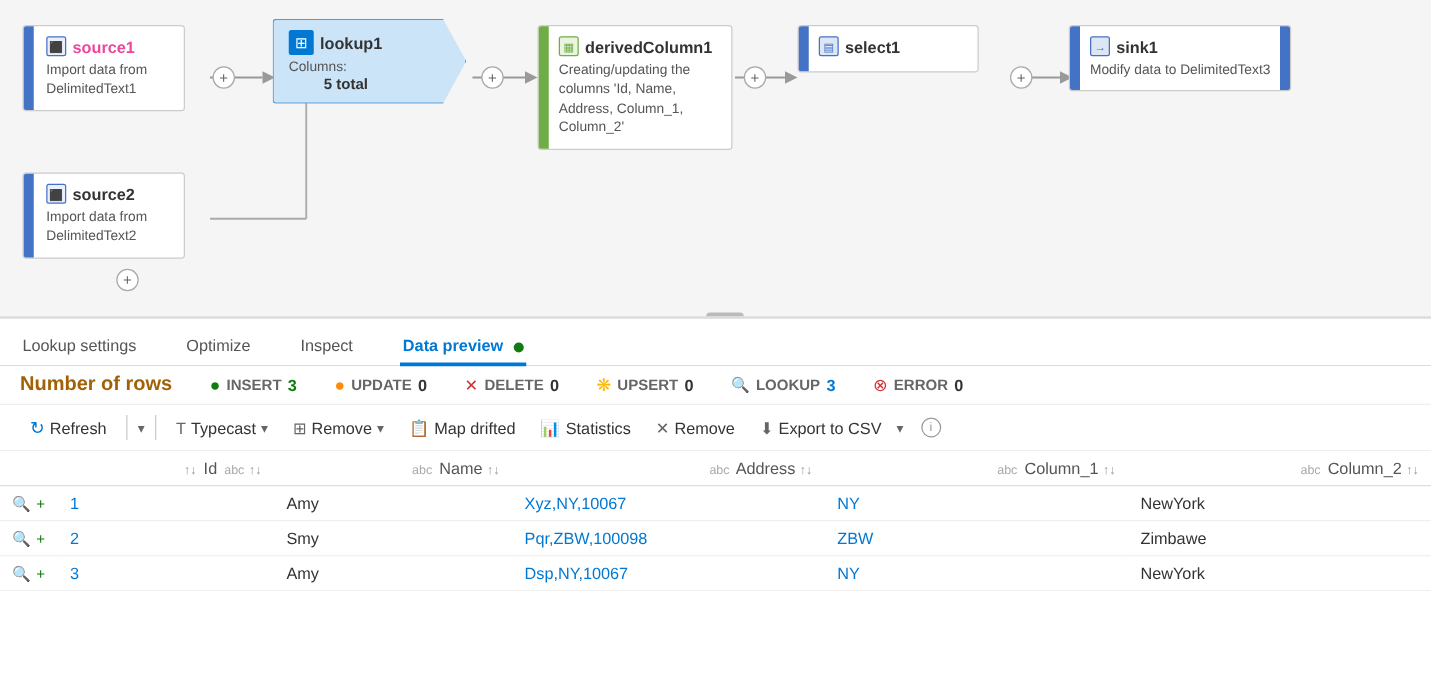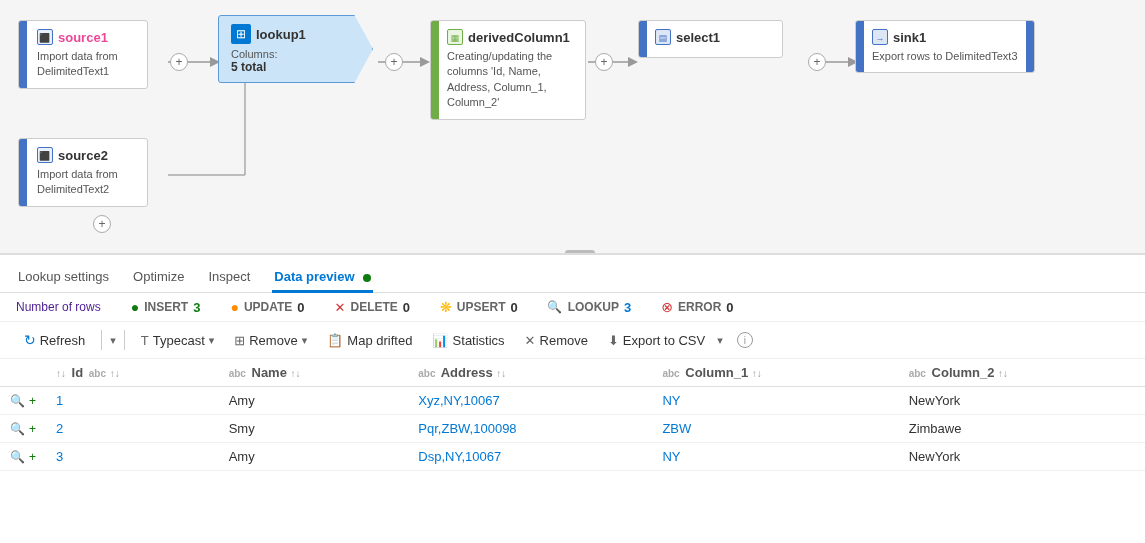--- a/index.html
+++ b/index.html
@@ -14,21 +14,21 @@
       overflow: hidden;
     }
 
     
     .tabs-area {
       display: flex;
       align-items: center;
       padding: 8px 16px 0;
       border-bottom: 1px solid #ddd;
       background: #fff;
-      gap: 20px;
+      gap: 36px;
     }
 
     .tab {
       padding: 6px 2px;
       font-size: 13px;
       color: #555;
       cursor: pointer;
       border-bottom: 3px solid transparent;
       margin-bottom: -1px;
     }
@@ -105,43 +105,43 @@
     }
 
     .stat-value {
       font-size: 13px;
       font-weight: 600;
     }
 
     .stat-dot-green { color: #107c10; font-size: 14px; }
     .stat-dot-orange { color: #ff8c00; font-size: 14px; }
 
-    .stat-rows-label { color: #4c1d95; font-size: 12px; }
+    .stat-rows-label { color: #a16207; font-size: 16px; font-weight: bold; }
 
     
     .data-table-area {
       overflow-x: auto;
       background: #fff;
     }
 
     table {
       width: 100%;
       border-collapse: collapse;
       font-size: 13px;
     }
 
     thead tr {
       background: #fff;
       border-bottom: 1px solid #ddd;
     }
 
     thead th {
       padding: 6px 10px;
-      text-align: left;
-      font-weight: 700;
+      text-align: right;
+      font-weight: 400;
       color: #555;
       white-space: nowrap;
     }
 
     tbody tr {
       border-bottom: 1px solid #f0f0f0;
     }
 
     tbody td {
       padding: 6px 10px;
@@ -220,21 +220,21 @@
   </div>
 
   <div style="position:absolute;top:53px;left:170px;width:18px;height:18px;border:1px solid #aaa;border-radius:50%;background:#fff;display:flex;align-items:center;justify-content:center;font-size:12px;color:#666;cursor:pointer;z-index:10;">+</div>
 
   <div style="position:absolute;top:15px;left:218px;background:#cce4f7;border:1.5px solid #5b9bd5;min-width:155px;padding:8px 35px 8px 12px;border-radius:3px;clip-path:polygon(0 0, 88% 0, 100% 50%, 88% 100%, 0 100%);">
     <div style="display:flex;align-items:center;margin-bottom:4px;">
       <span style="display:inline-block;width:20px;height:20px;background:#0078d4;border-radius:2px;margin-right:5px;text-align:center;line-height:20px;color:#fff;font-size:12px;">⊞</span>
       <span style="font-size:13px;font-weight:600;color:#333;text-align:center;">lookup1</span>
     </div>
     <div style="font-size:11px;color:#555;">Columns:</div>
-    <div style="font-size:12px;font-weight:700;color:#333;">5 total</div>
+    <div style="font-size:12px;font-weight:700;color:#333;margin-left:28px;">5 total</div>
   </div>
 
   <div style="position:absolute;top:53px;left:385px;width:18px;height:18px;border:1px solid #aaa;border-radius:50%;background:#fff;display:flex;align-items:center;justify-content:center;font-size:12px;color:#666;cursor:pointer;z-index:10;">+</div>
 
   <div style="position:absolute;top:20px;left:430px;border:1px solid #ccc;background:#fff;border-radius:3px;min-width:145px;display:flex;align-items:stretch;">
     <div style="width:8px;background:#70ad47;border-radius:2px 0 0 2px;"></div>
     <div style="padding:8px 8px;">
       <div style="display:flex;align-items:center;margin-bottom:4px;">
         <span style="display:inline-block;width:16px;height:16px;background:#e9f5e1;border:1px solid #70ad47;border-radius:2px;margin-right:5px;font-size:9px;text-align:center;line-height:16px;color:#70ad47;">▦</span>
         <span style="font-size:13px;font-weight:600;color:#333;">derivedColumn1</span>
@@ -257,21 +257,21 @@
 
   <div style="position:absolute;top:53px;left:808px;width:18px;height:18px;border:1px solid #aaa;border-radius:50%;background:#fff;display:flex;align-items:center;justify-content:center;font-size:12px;color:#666;cursor:pointer;z-index:10;">+</div>
 
   <div style="position:absolute;top:20px;left:855px;border:1px solid #ccc;background:#fff;border-radius:3px;min-width:145px;display:flex;align-items:stretch;">
     <div style="width:8px;background:#4472c4;border-radius:2px 0 0 2px;"></div>
     <div style="padding:8px 8px;flex:1;">
       <div style="display:flex;align-items:center;margin-bottom:4px;">
         <span style="display:inline-block;width:16px;height:16px;background:#dce6f5;border:1px solid #4472c4;border-radius:2px;margin-right:5px;font-size:9px;text-align:center;line-height:16px;color:#4472c4;">→</span>
         <span style="font-size:13px;font-weight:600;color:#333;">sink1</span>
       </div>
-      <div style="font-size:11px;color:#555;line-height:1.4;">Export rows to DelimitedText3</div>
+      <div style="font-size:11px;color:#555;line-height:1.4;">Modify data to DelimitedText3</div>
     </div>
     <div style="width:8px;background:#4472c4;border-radius:0 2px 2px 0;"></div>
   </div>
 
   <div style="position:absolute;top:138px;left:18px;display:flex;align-items:stretch;border:1px solid #ccc;background:#fff;border-radius:3px;min-width:130px;">
     <div style="width:8px;background:#4472c4;border-radius:2px 0 0 2px;"></div>
     <div style="padding:8px 10px;">
       <div style="display:flex;align-items:center;margin-bottom:4px;">
         <span style="display:inline-block;width:16px;height:16px;background:#e8f0fe;border:1px solid #4472c4;border-radius:2px;margin-right:5px;font-size:9px;text-align:center;line-height:16px;color:#4472c4;">⬛</span>
         <span style="font-size:13px;font-weight:600;color:#333;">source2</span>

